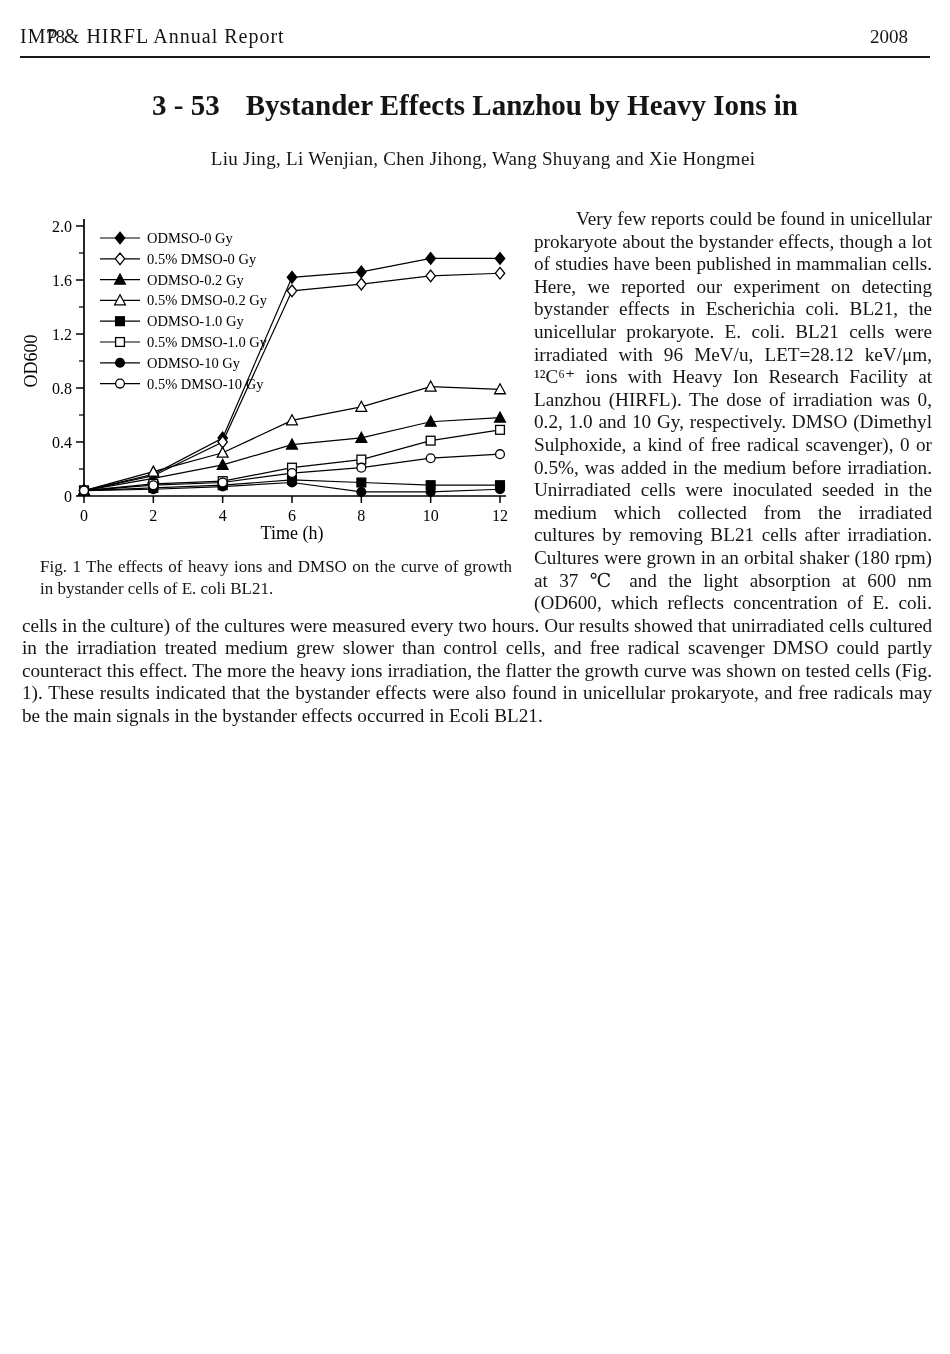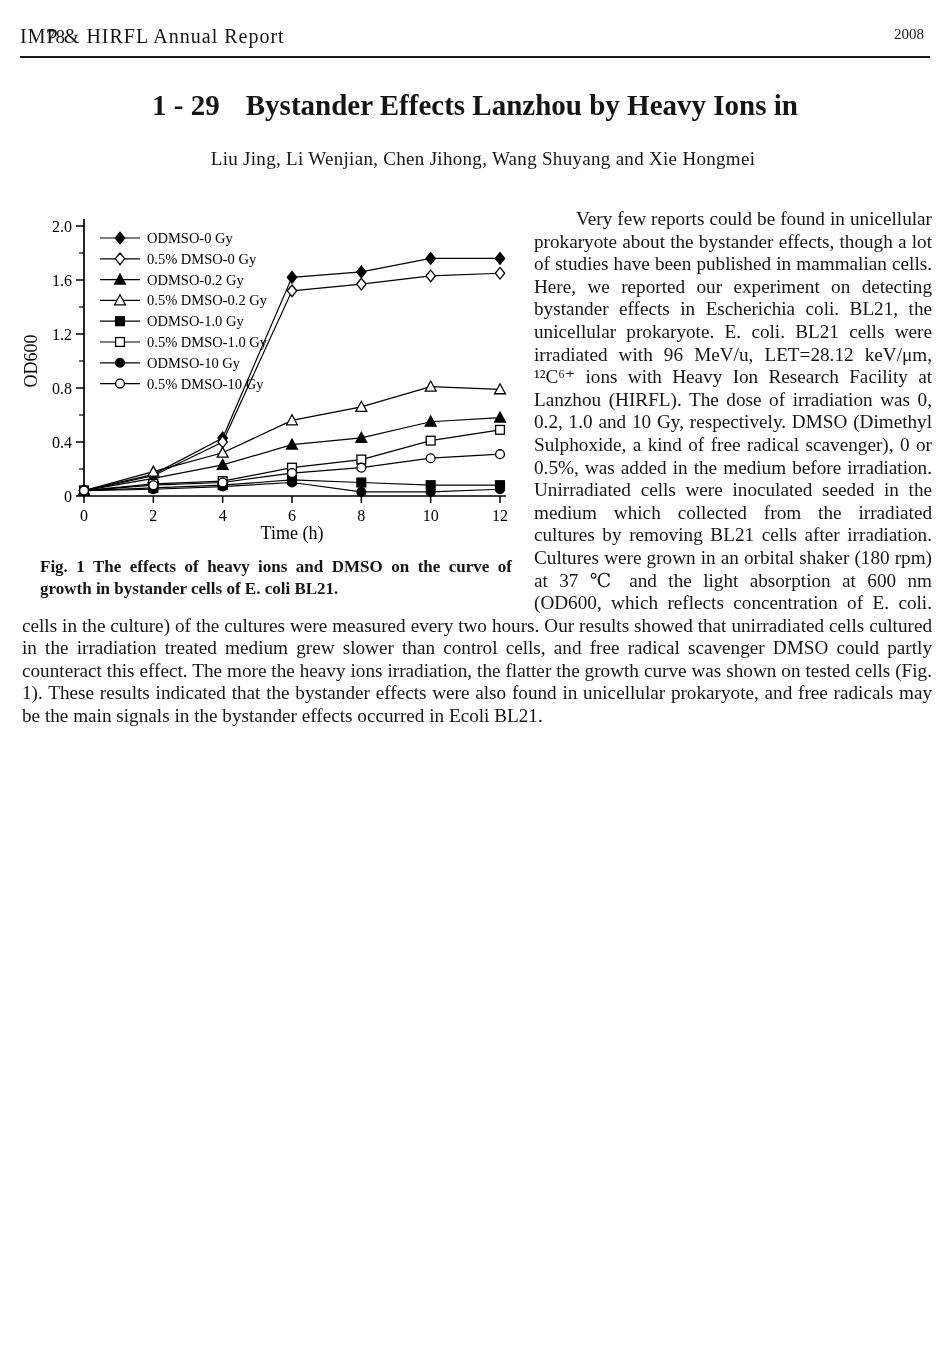--- a/index.html
+++ b/index.html
@@ -15,21 +15,21 @@
     height:46px;
     margin:12px 20px;
     border-bottom:2px solid #1a1a1a;
     position:relative;
   }
   .page-number { position:absolute; left:26px; top:14px; font-size:19px; }
   .journal-title {
     position:absolute; left:0; right:0; top:13px;
     text-align:left; font-size:20px; letter-spacing:1px;
   }
-  .year { position:absolute; right:6px; top:14px; font-size:15px; }
+  .year { position:absolute; right:22px; top:14px; font-size:19px; }
 
   .article-title {
     margin-top:28px;
     text-align:center;
     font-size:29px;
     font-weight:bold;
     line-height:38px;
   }
   .article-title .article-number { margin-right:26px; }
 
@@ -51,40 +51,39 @@
     margin:2px 10px 8px 0;
   }
   .chart-svg { display:block; width:492px; height:334px; }
   figcaption {
     display:block;
     width:472px;
     margin:12px 0 0 18px;
     font-size:17px;
     line-height:22px;
     text-align:justify;
-    font-weight:bold;
   }
   .body-text {
     font-size:19.2px;
     line-height:22.6px;
     text-align:justify;
     text-indent:42px;
   }
 </style>
 </head>
 <body>
 
 <header class="page-header">
   <span class="page-number">78</span>
   <span class="journal-title">IMP &amp; HIRFL Annual Report</span>
   <span class="year">2008</span>
 </header>
 
 <h1 class="article-title">
-  <span class="article-number">1 - 29</span><span>Bystander Effects Lanzhou by Heavy Ions in</span><br>
+  <span class="article-number">3 - 53</span><span>Bystander Effects Lanzhou by Heavy Ions in</span><br>
 </h1>
 
 <div class="authors">Liu Jing, Li Wenjian, Chen Jihong, Wang Shuyang and Xie Hongmei</div>
 
 <div class="content">
   <figure class="figure-block">
     <svg class="chart-svg" xmlns="http://www.w3.org/2000/svg" viewBox="0 0 492 334">
         <g>
           <line x1="62" y1="9" x2="62" y2="286" stroke="#000000" stroke-width="1.7"></line>
           <line x1="62" y1="286" x2="484" y2="286" stroke="#000000" stroke-width="1.7"></line>

